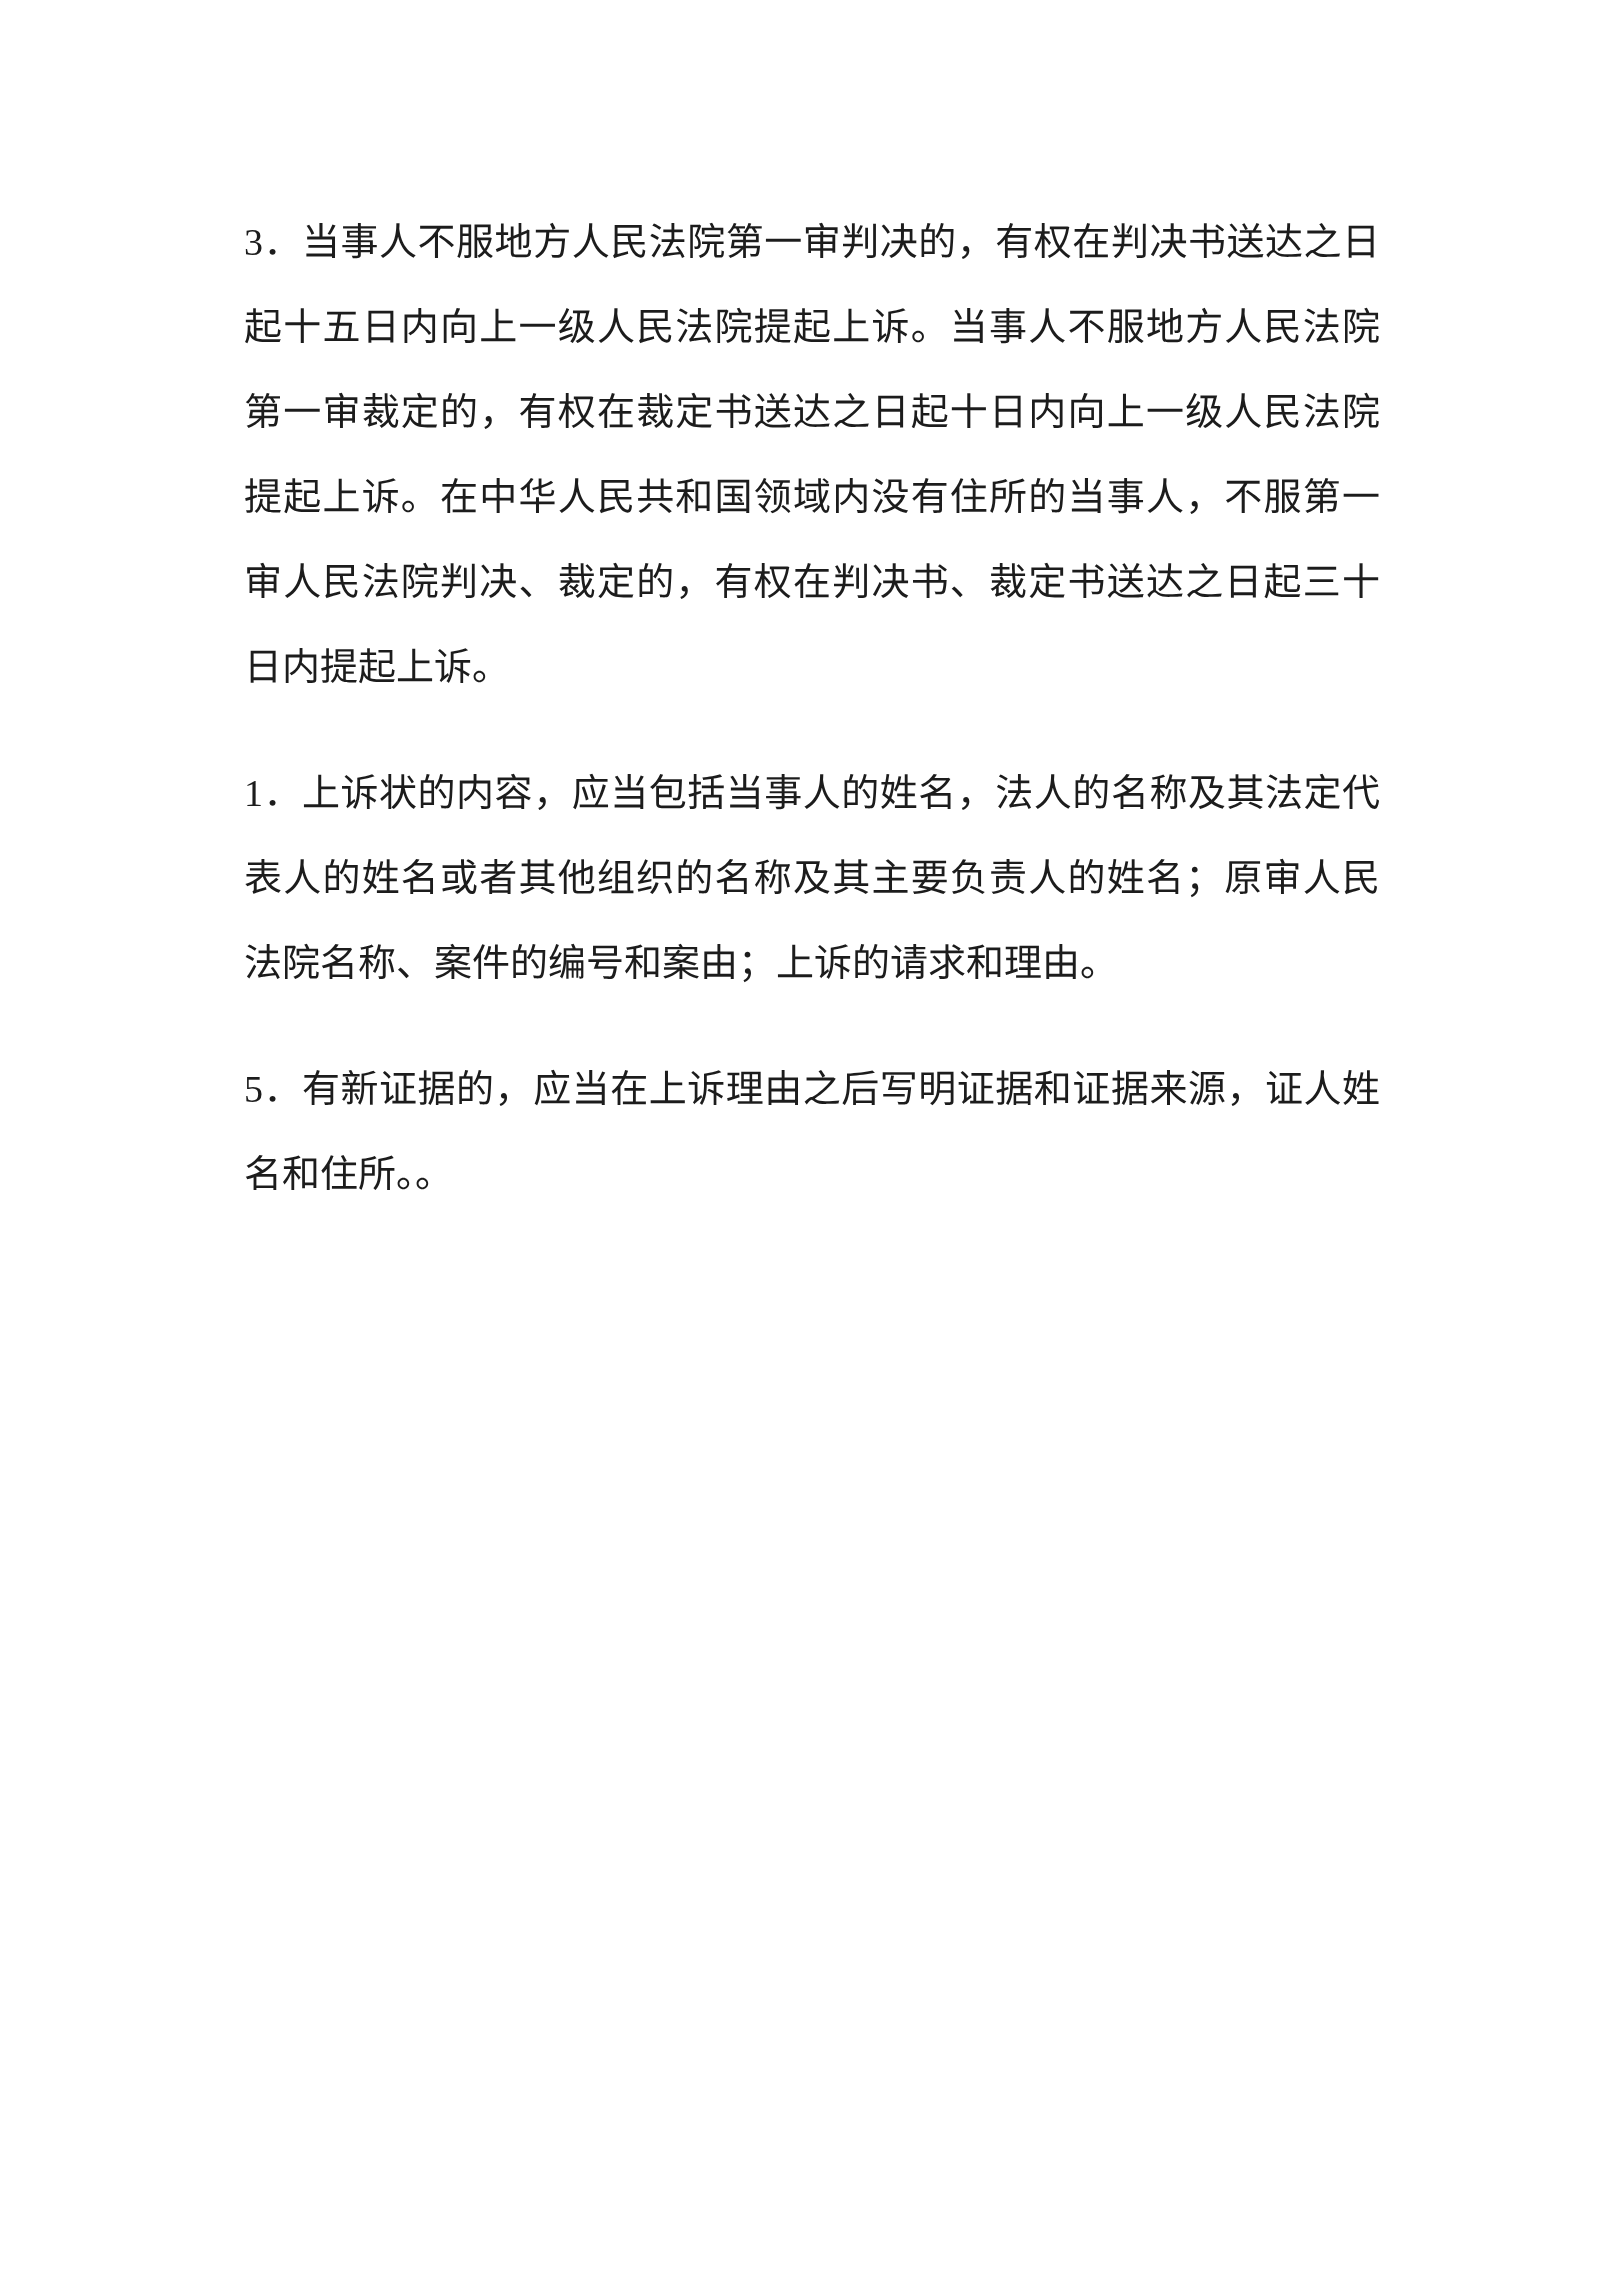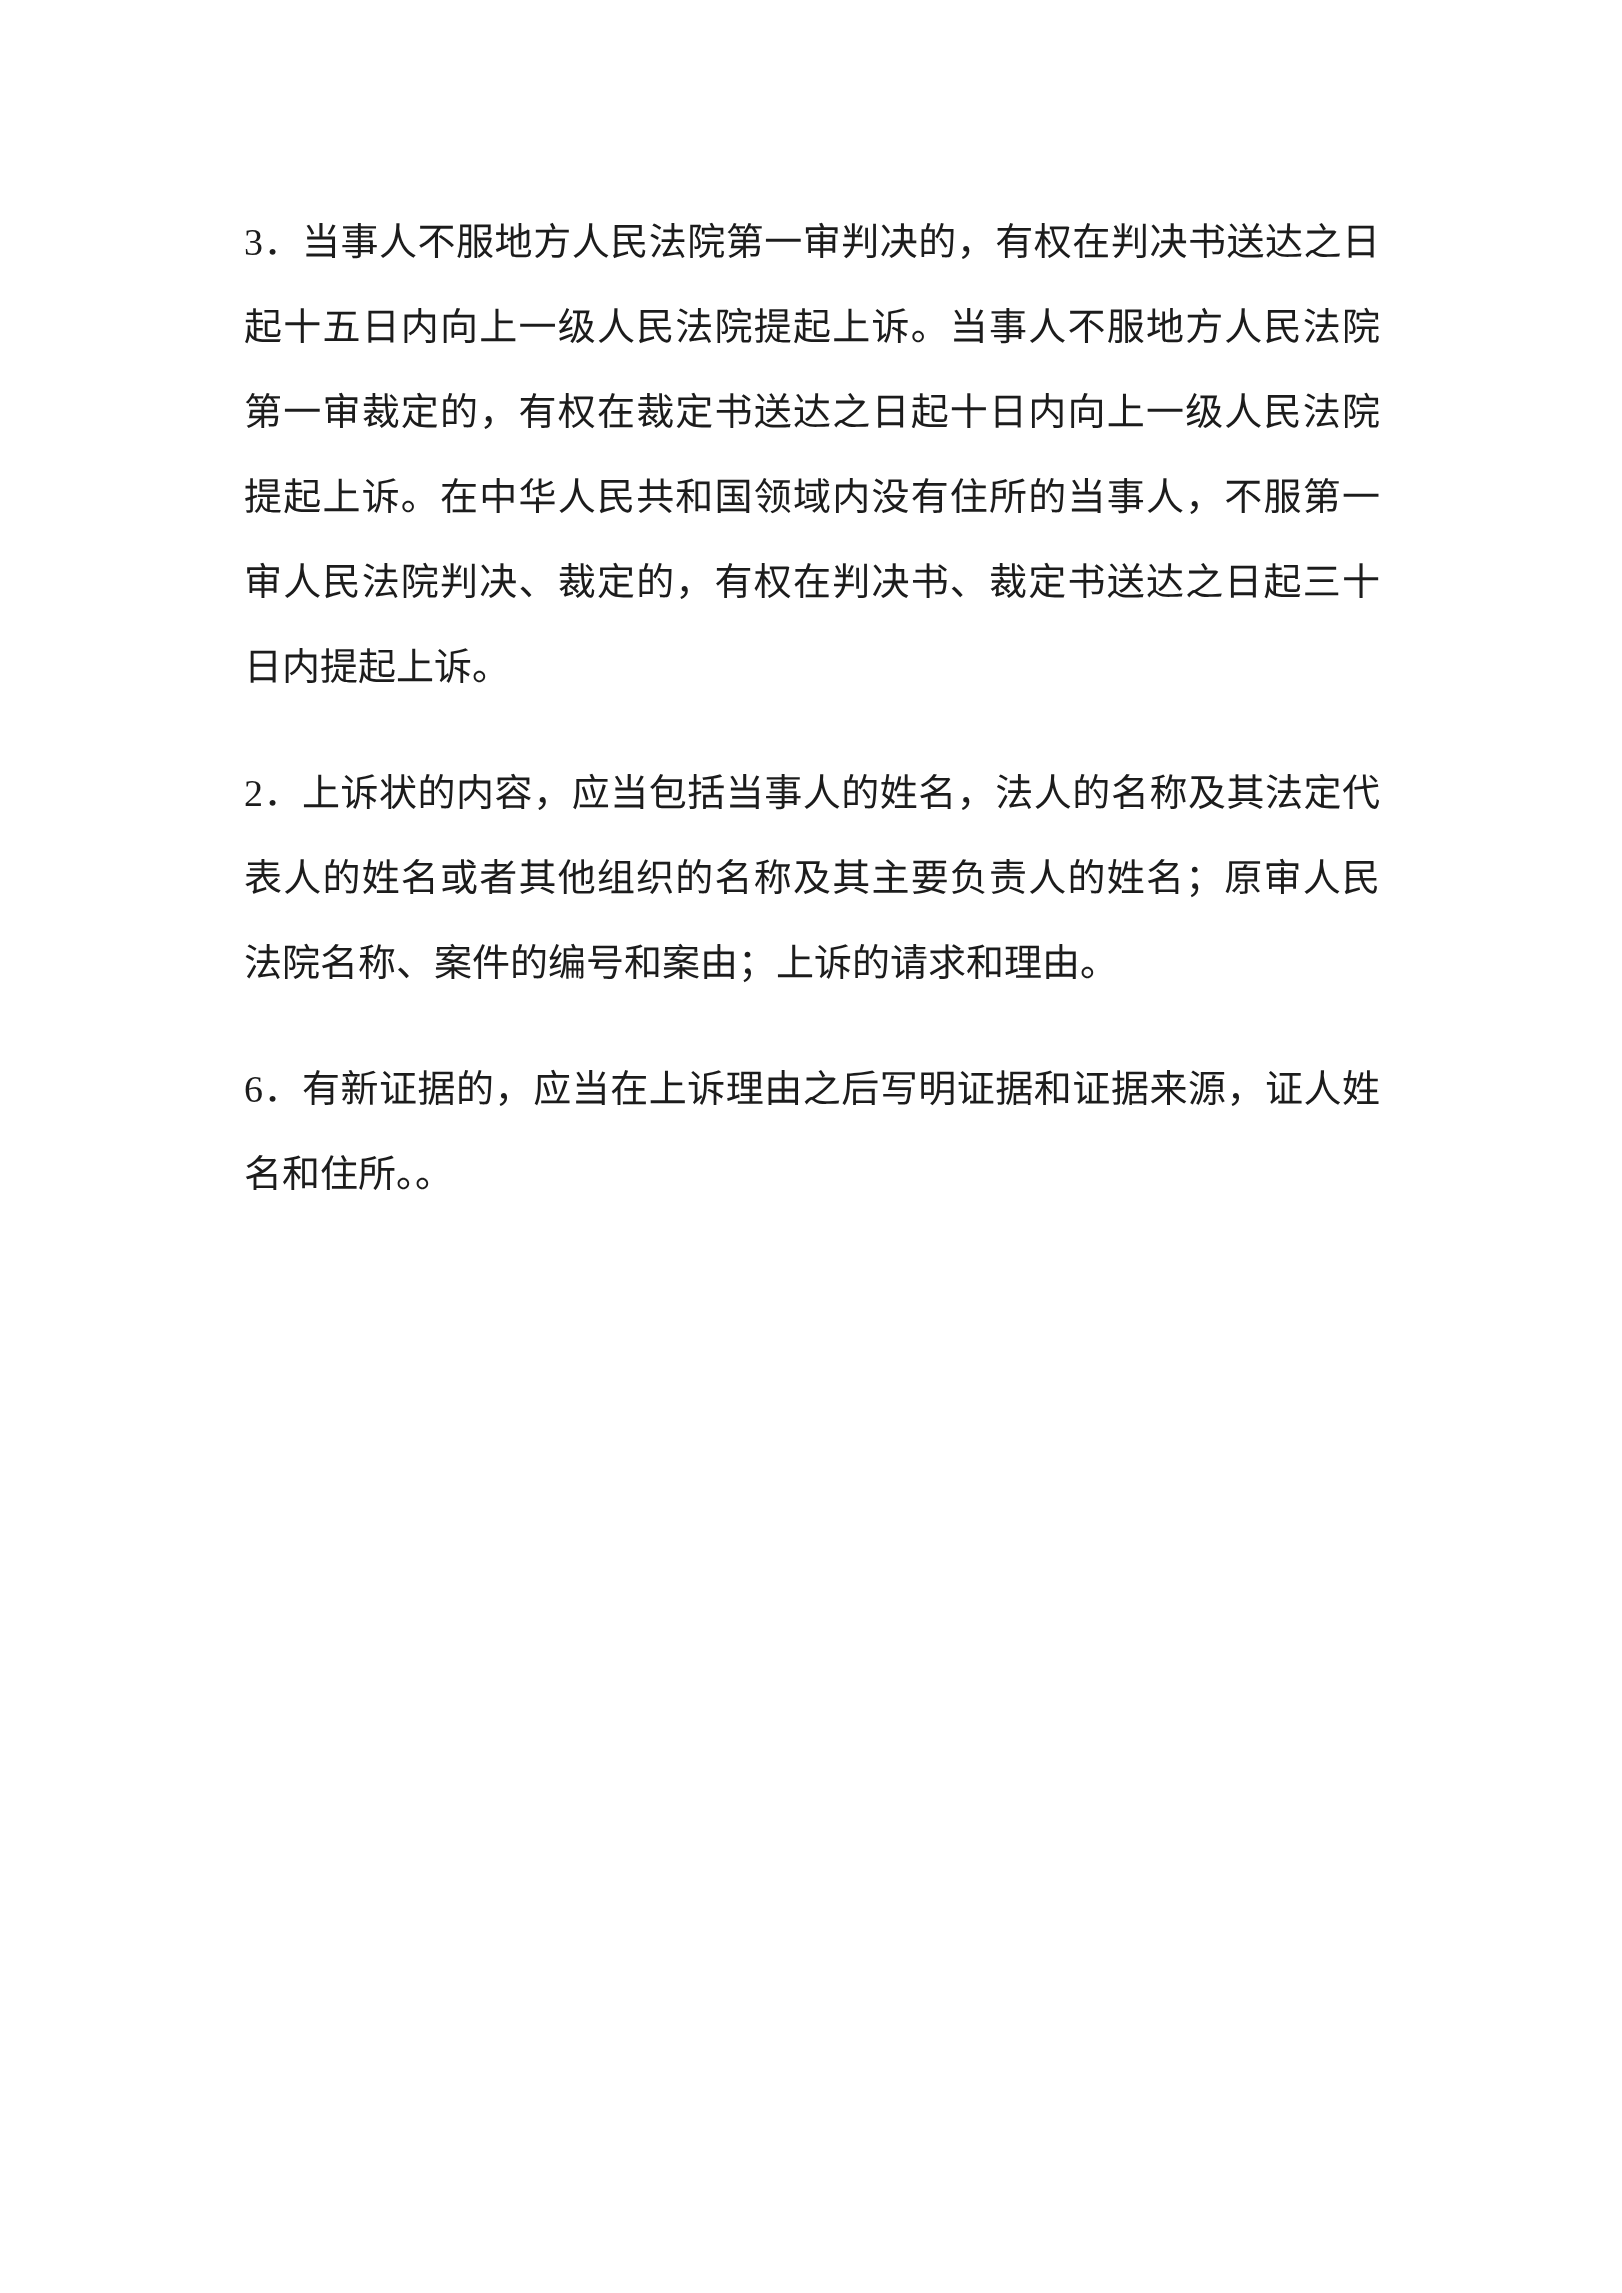--- a/index.html
+++ b/index.html
@@ -30,17 +30,17 @@
     text-justify: inter-ideograph;
     word-break: break-all;
   }
 </style>
 </head>
 <body>
 
 <div class="page">
   <main class="content">
     <p class="para">3．当事人不服地方人民法院第一审判决的，有权在判决书送达之日起十五日内向上一级人民法院提起上诉。当事人不服地方人民法院第一审裁定的，有权在裁定书送达之日起十日内向上一级人民法院提起上诉。在中华人民共和国领域内没有住所的当事人，不服第一审人民法院判决、裁定的，有权在判决书、裁定书送达之日起三十日内提起上诉。</p>
-    <p class="para">2．上诉状的内容，应当包括当事人的姓名，法人的名称及其法定代表人的姓名或者其他组织的名称及其主要负责人的姓名；原审人民法院名称、案件的编号和案由；上诉的请求和理由。</p>
-    <p class="para">6．有新证据的，应当在上诉理由之后写明证据和证据来源，证人姓名和住所。。</p>
+    <p class="para">1．上诉状的内容，应当包括当事人的姓名，法人的名称及其法定代表人的姓名或者其他组织的名称及其主要负责人的姓名；原审人民法院名称、案件的编号和案由；上诉的请求和理由。</p>
+    <p class="para">5．有新证据的，应当在上诉理由之后写明证据和证据来源，证人姓名和住所。。</p>
   </main>
 </div>
 
 
 </body></html>

